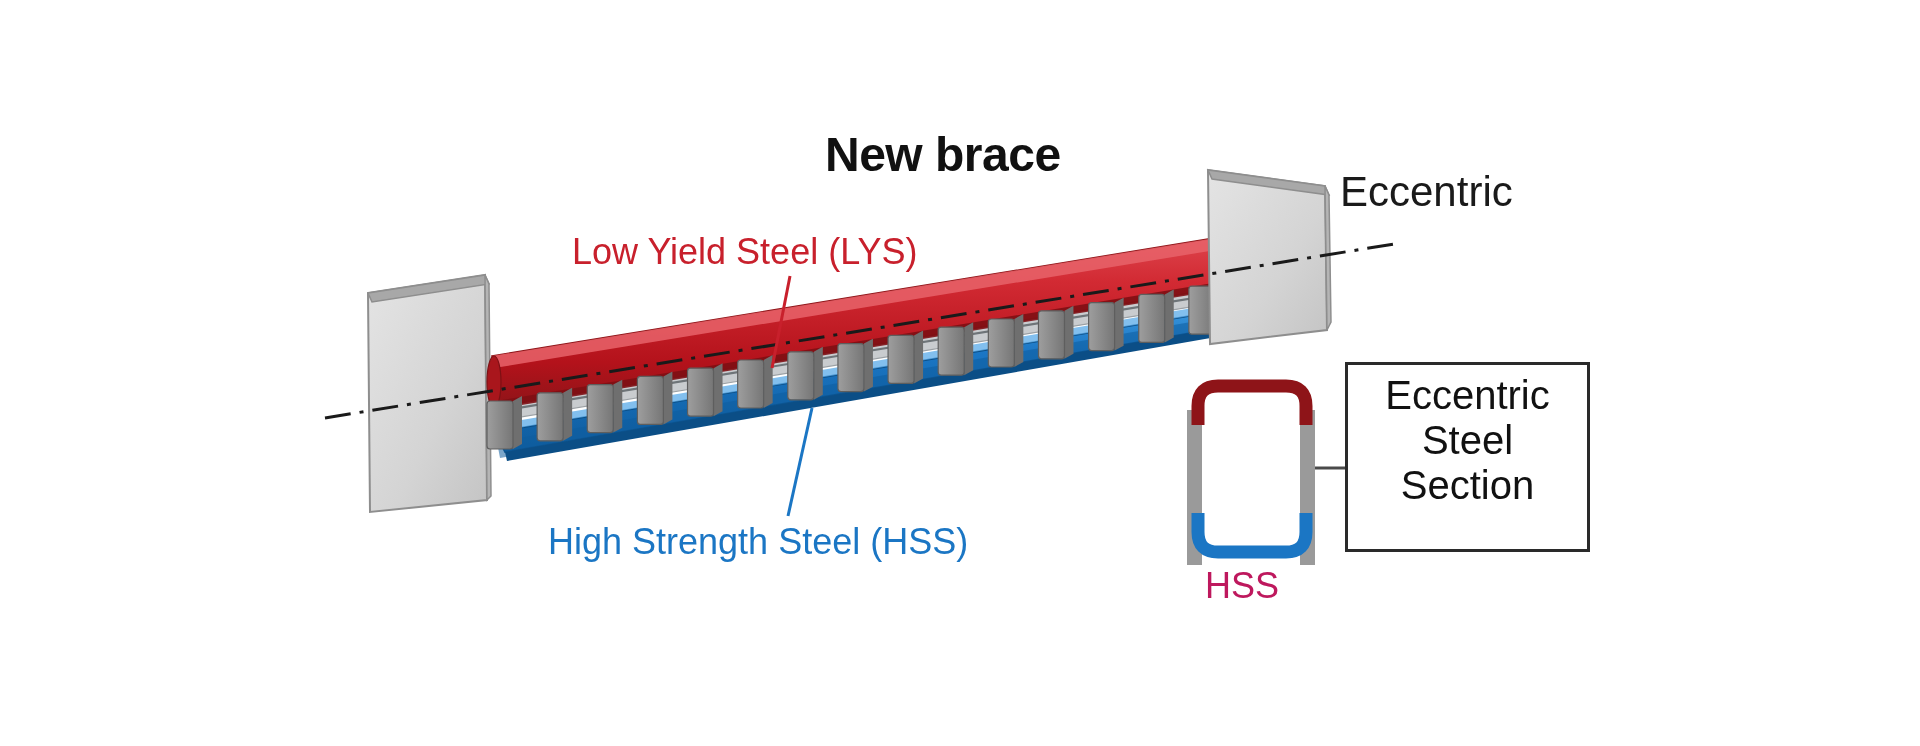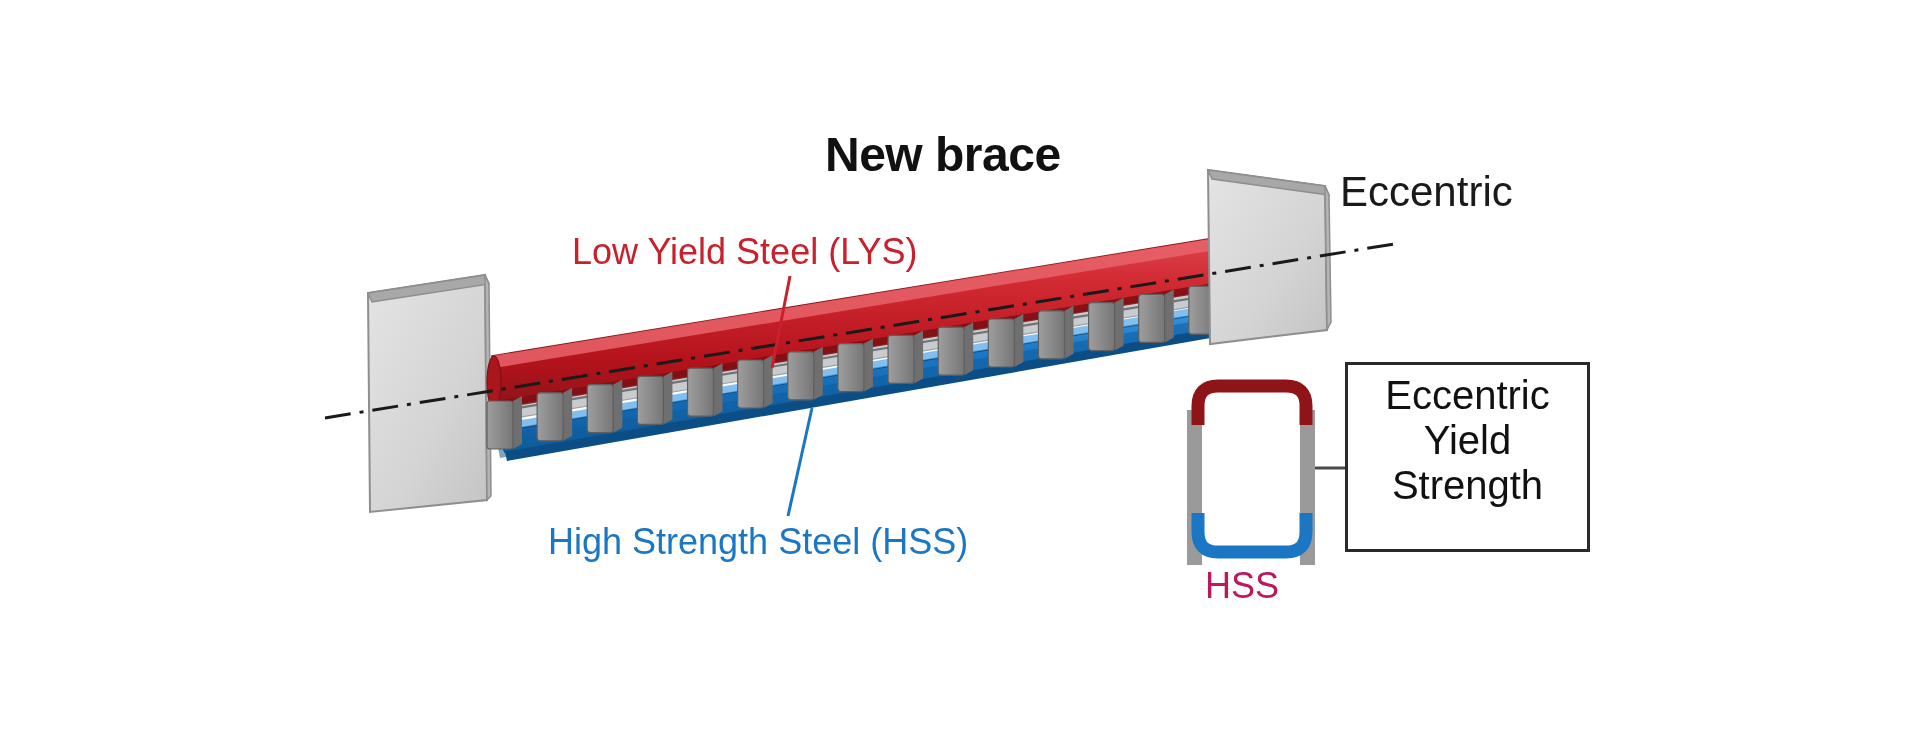--- a/index.html
+++ b/index.html
@@ -250,20 +250,20 @@
 
   <div class="txt" id="label-lys">Low Yield Steel (LYS)</div>
 
   <div class="txt" id="label-eccentric-loading">
     <span class="ln">Eccentric</span>
   </div>
 
   <div id="box-eccentric-hybrid">
     <div class="boxtext">
       <span class="ln">Eccentric</span>
-      <span class="ln">Yield</span>
-      <span class="ln">Strength</span>
+      <span class="ln">Steel</span>
+      <span class="ln">Section</span>
     </div>
   </div>
 
   <div class="txt" id="label-hss-short">HSS</div>
 
 </div>
 
 </body></html>

